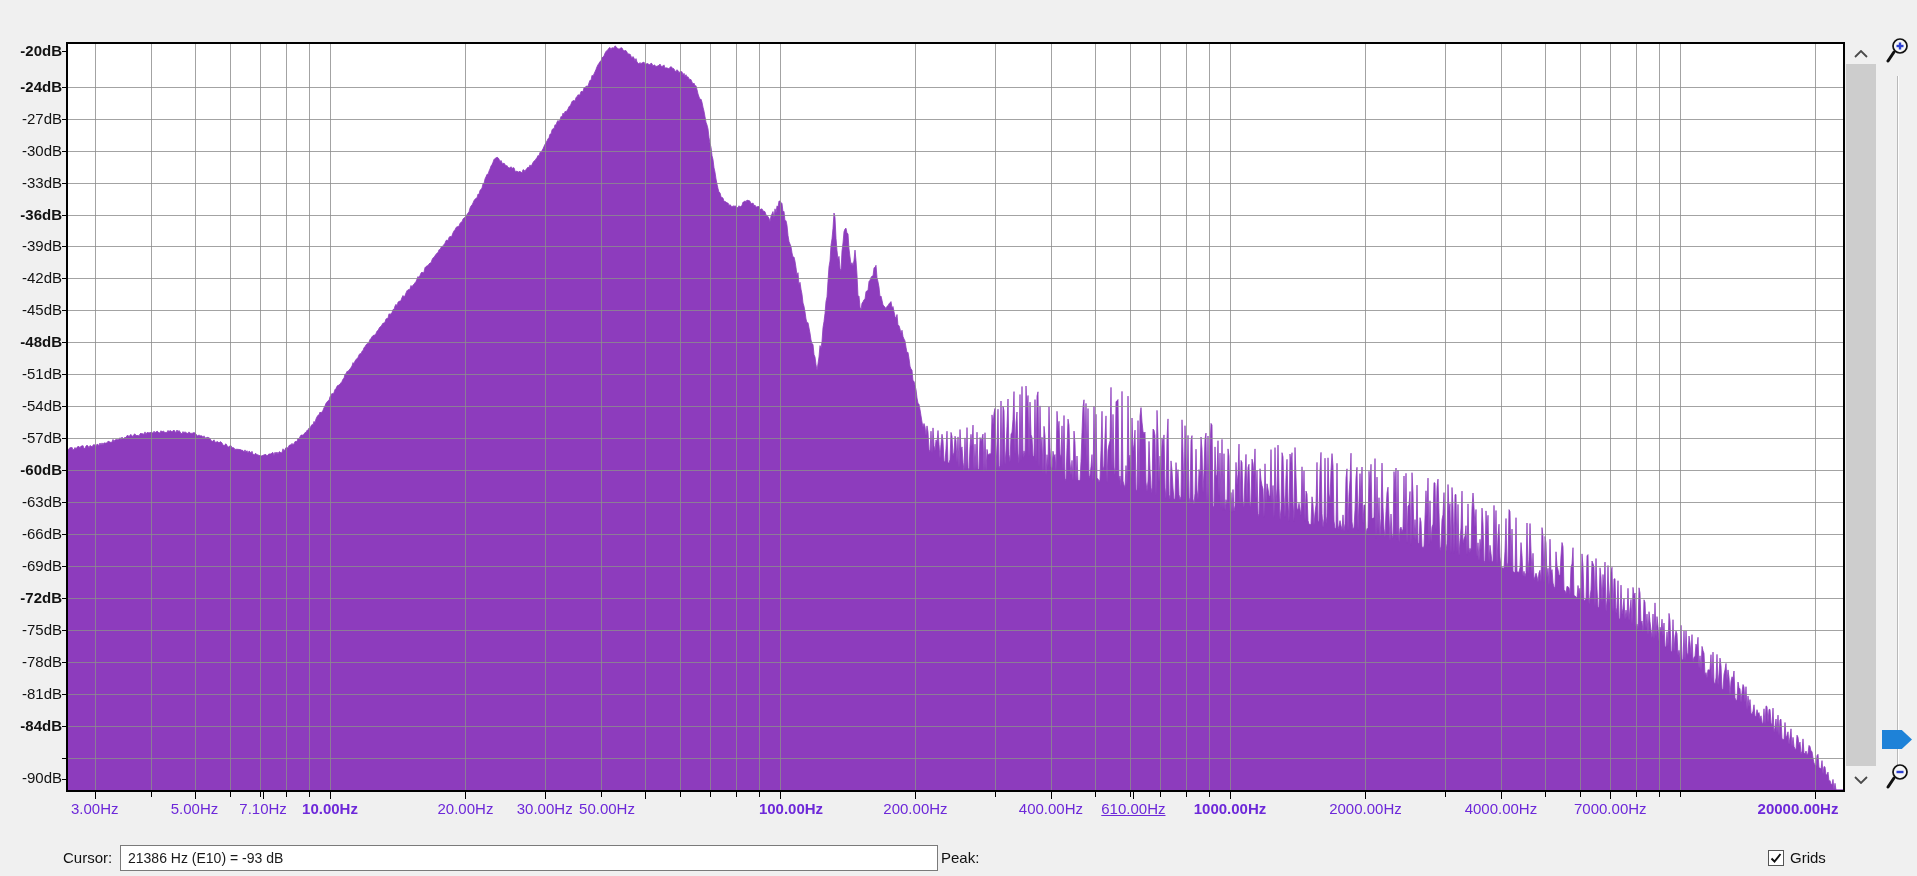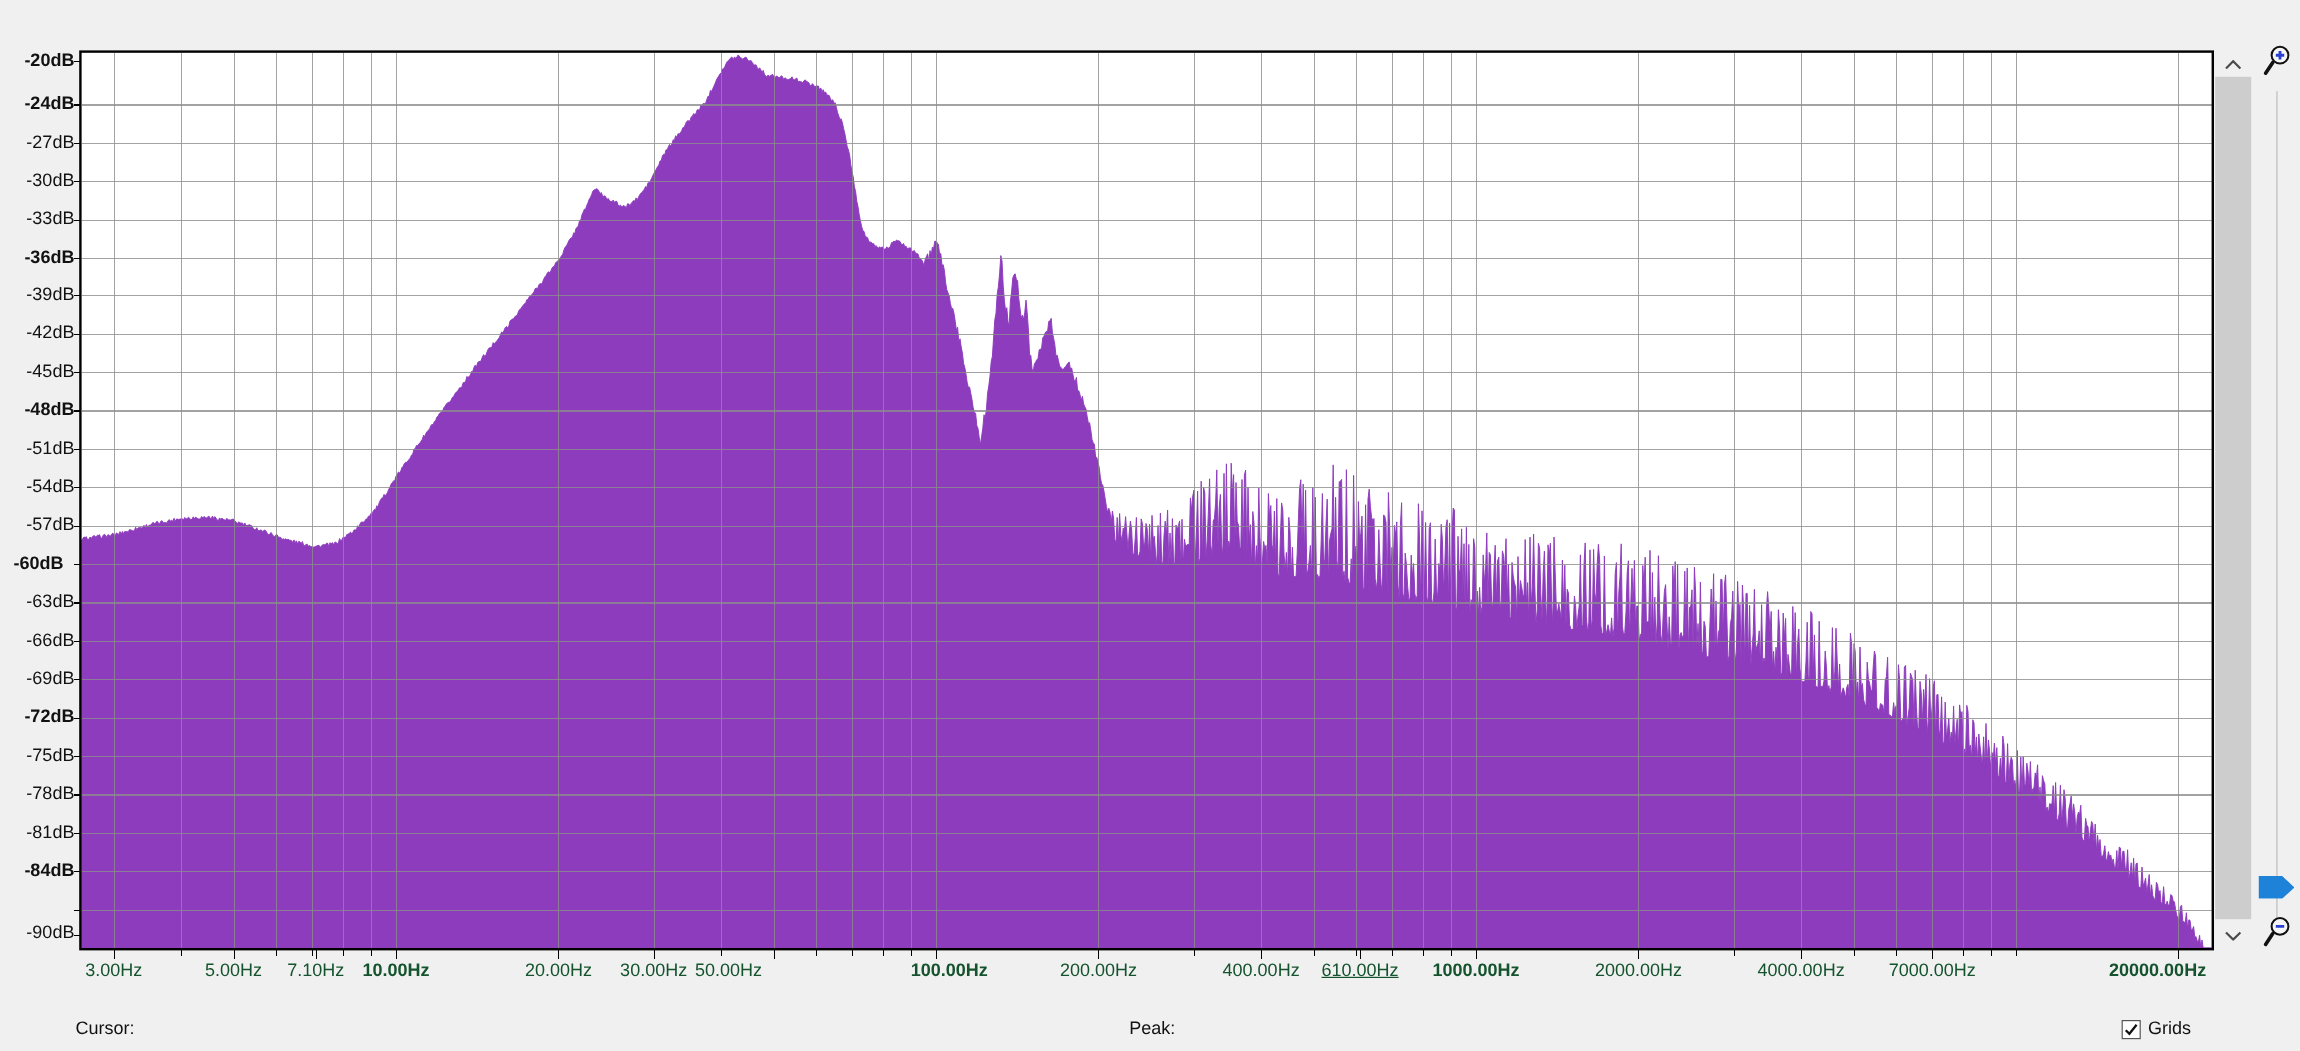--- a/index.html
+++ b/index.html
@@ -13,21 +13,21 @@
   .win-btn { position:absolute; top:0; width:46px; height:32px; display:flex; align-items:center; justify-content:center; cursor:default; }
   .btn-min { left:1714px; } .btn-restore { left:1789px; } .btn-close { left:1861px; }
   .min-glyph { width:22px; height:2px; background:#8d97a3; }
 
   
   #plot-svg { position:absolute; left:0; top:0; }
 
   
   .y-label { position:absolute; width:60px; text-align:right; font-size:15px; color:#121212; line-height:16px; }
   .y-label.bold { font-weight:bold; }
-  .x-label { position:absolute; top:800px; font-size:15px; color:#14532d; white-space:nowrap; transform:translateX(-50%); }
+  .x-label { position:absolute; top:800px; font-size:15px; color:#6d28d9; white-space:nowrap; transform:translateX(-50%); }
   .x-label.bold { font-weight:bold; }
 
   
   .scrollbar { position:absolute; left:1846px; top:44px; width:30px; height:746px; background:#f0f0f0; }
   .sb-btn { position:absolute; left:0; width:30px; height:20px; display:flex; align-items:center; justify-content:center; }
   .sb-up { top:0; } .sb-down { bottom:0; }
   .sb-thumb { position:absolute; left:0; top:20px; width:30px; height:702px; background:#cdcdcd; }
 
   
   .zoom-col { position:absolute; left:1882px; top:36px; width:34px; height:760px; }
@@ -185,21 +185,21 @@
       <div class="y-label" style="top: 142.571px; left: 2px;">-30dB</div>
       <div class="y-label" style="top: 174.543px; left: 2px;">-33dB</div>
       <div class="y-label bold" style="top: 206.514px; left: 2px;">-36dB</div>
       <div class="y-label" style="top: 238.486px; left: 2px;">-39dB</div>
       <div class="y-label" style="top: 270.457px; left: 2px;">-42dB</div>
       <div class="y-label" style="top: 302.429px; left: 2px;">-45dB</div>
       <div class="y-label bold" style="top: 334.4px; left: 2px;">-48dB</div>
       <div class="y-label" style="top: 366.371px; left: 2px;">-51dB</div>
       <div class="y-label" style="top: 398.343px; left: 2px;">-54dB</div>
       <div class="y-label" style="top: 430.314px; left: 2px;">-57dB</div>
-      <div class="y-label bold" style="top: 462.286px; left: 2px; text-align: center;">-60dB</div>
+      <div class="y-label bold" style="top: 462.286px; left: 2px;">-60dB</div>
       <div class="y-label" style="top: 494.257px; left: 2px;">-63dB</div>
       <div class="y-label" style="top: 526.229px; left: 2px;">-66dB</div>
       <div class="y-label" style="top: 558.2px; left: 2px;">-69dB</div>
       <div class="y-label bold" style="top: 590.171px; left: 2px;">-72dB</div>
       <div class="y-label" style="top: 622.143px; left: 2px;">-75dB</div>
       <div class="y-label" style="top: 654.114px; left: 2px;">-78dB</div>
       <div class="y-label" style="top: 686.086px; left: 2px;">-81dB</div>
       <div class="y-label bold" style="top: 718.057px; left: 2px;">-84dB</div>
       <div class="y-label" style="top: 770px; left: 2px;">-90dB</div>
     </div>
@@ -251,20 +251,21 @@
       <svg width="30" height="32" viewBox="0 0 30 32">
         <line x1="10" y1="16" x2="4" y2="25" stroke="#111" stroke-width="3" stroke-linecap="round"></line>
         <circle cx="16" cy="10" r="7" fill="#f6f6f6" stroke="#111" stroke-width="1.7"></circle>
         <line x1="12.5" y1="10" x2="19.5" y2="10" stroke="#2b3fd0" stroke-width="2.4"></line>
       </svg>
     </div>
   </div>
 
   <div class="statusbar">
     <span class="sb-label cursor-label">Cursor:</span>
+    <div class="value-box cursor-box">21386 Hz (E10) = -93 dB</div>
     <span class="sb-label peak-label">Peak:</span>
     <div class="checkbox">
       <svg width="14" height="14" viewBox="0 0 14 14">
         <polyline points="2.5,7.5 5.5,10.5 11.5,3" fill="none" stroke="#101010" stroke-width="1.9"></polyline>
       </svg>
     </div>
     <span class="sb-label grids-label">Grids</span>
   </div>
 
 </div>

